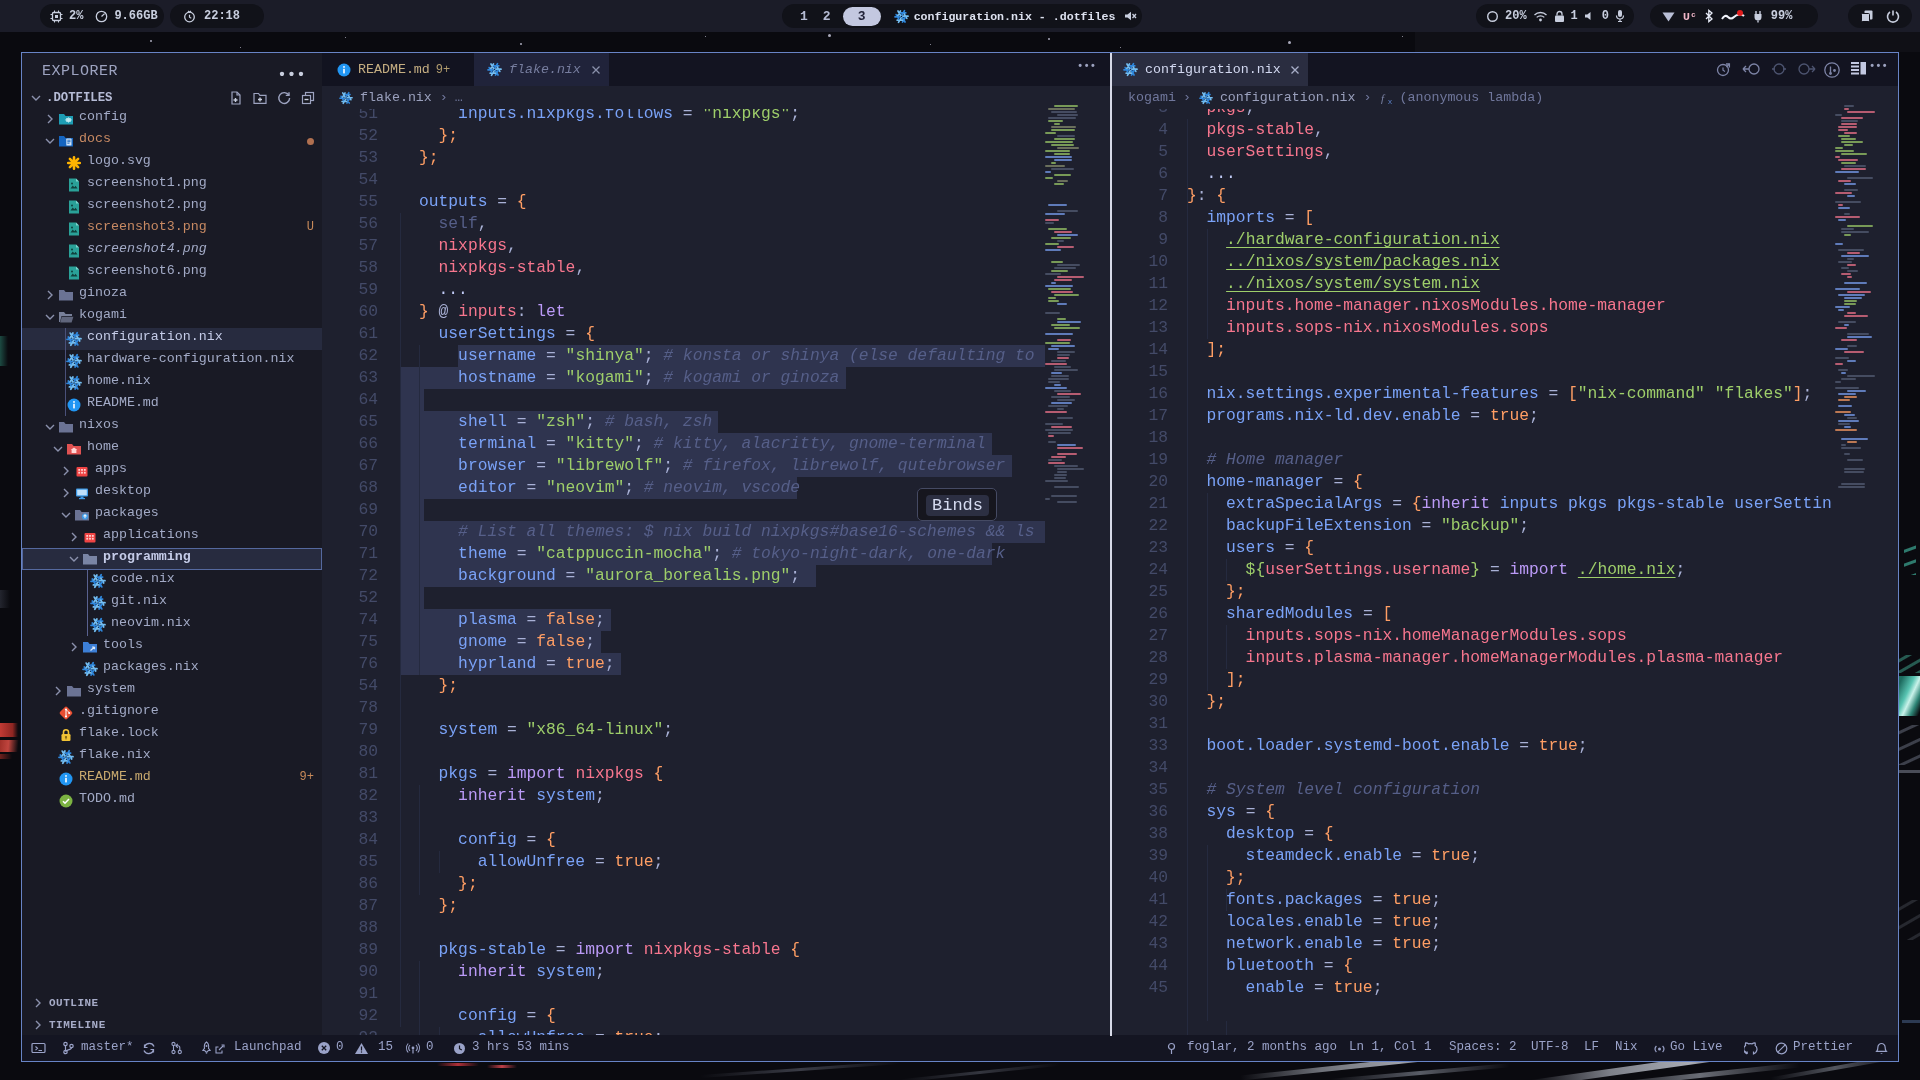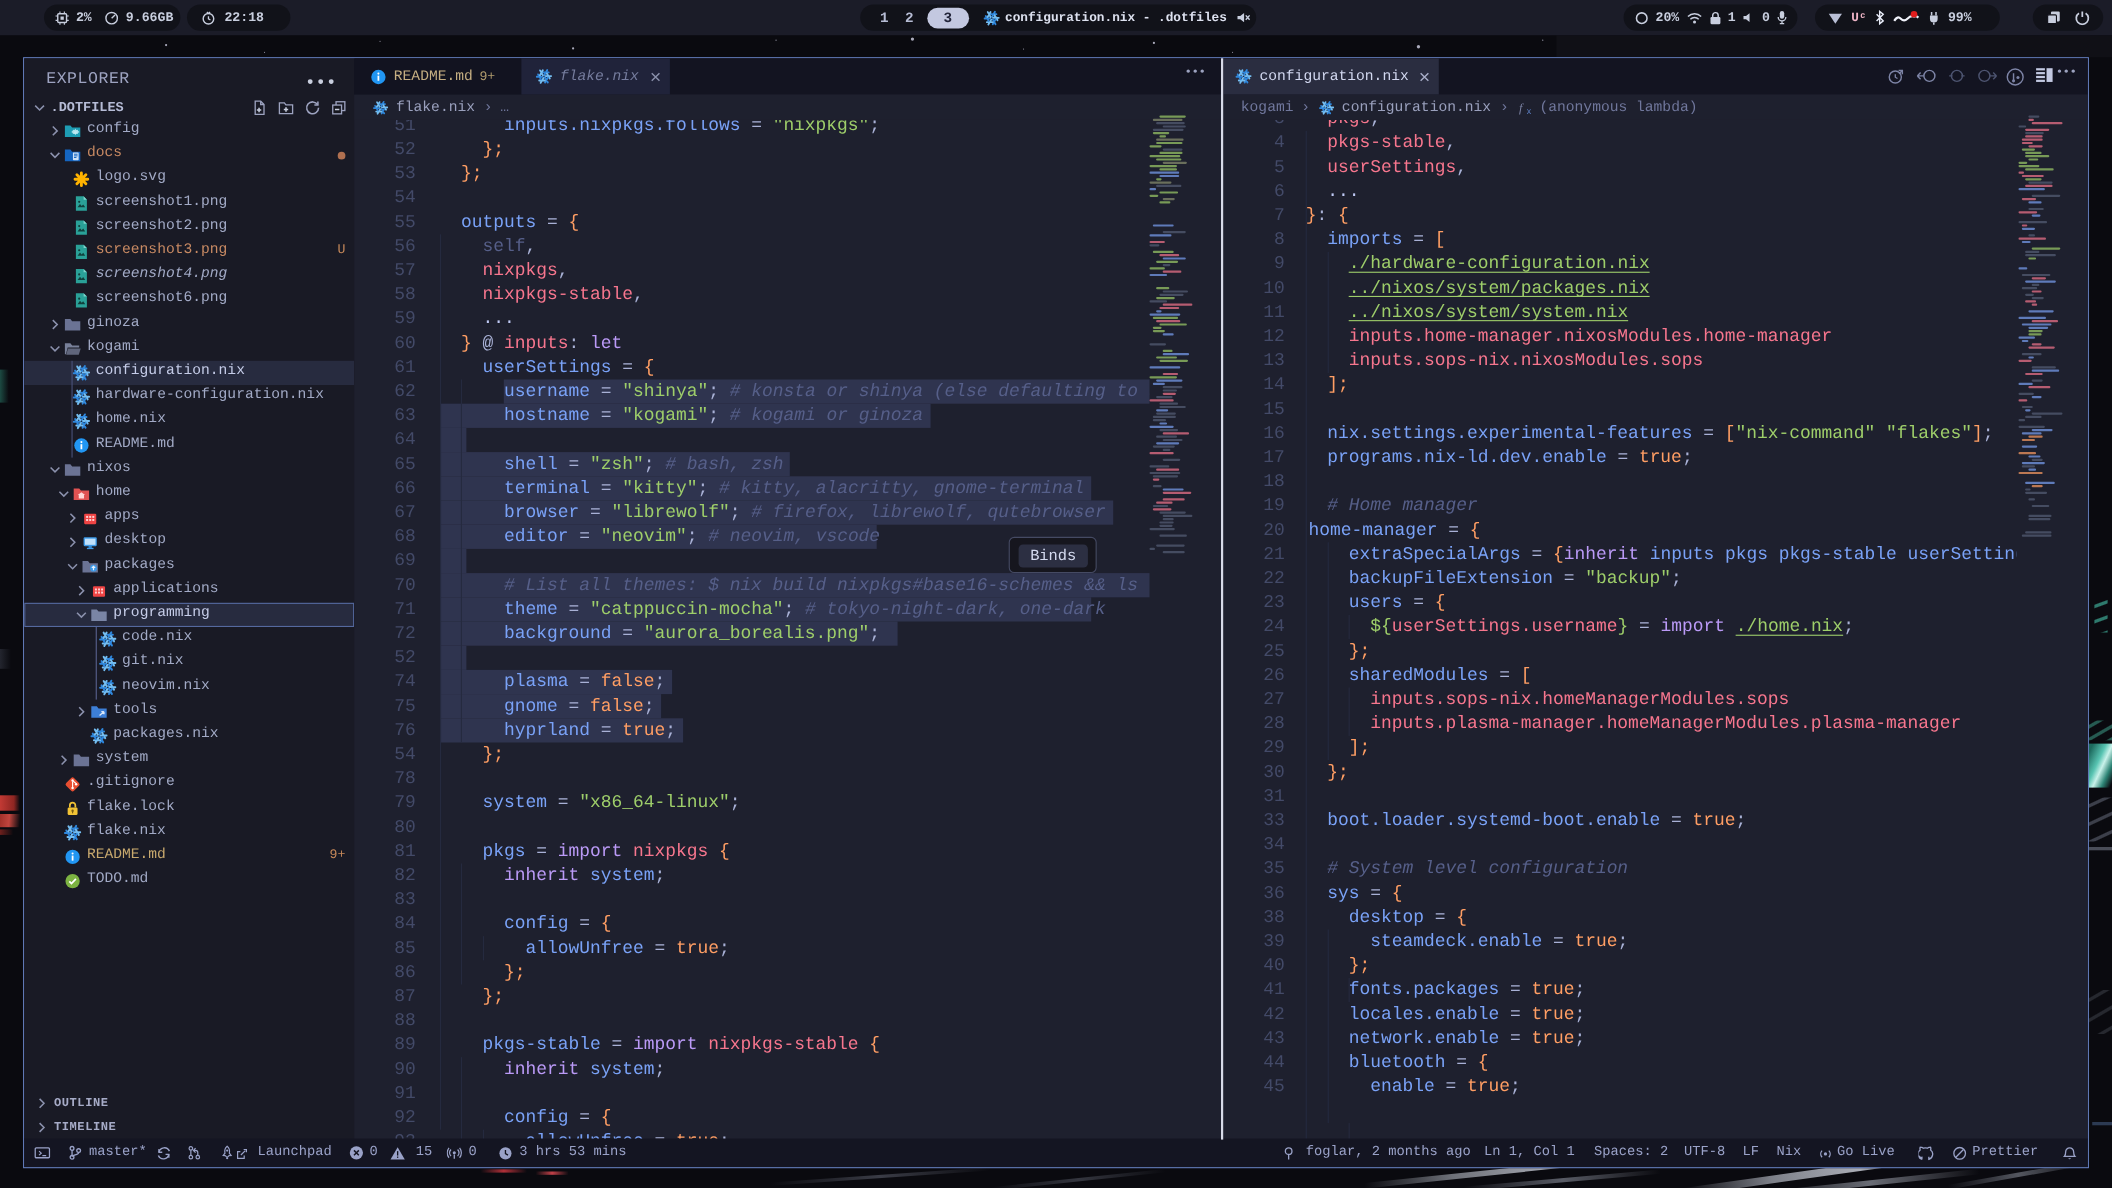--- a/index.html
+++ b/index.html
@@ -383,21 +383,21 @@
             <rect x="2.5" y="4" width="11" height="9.5" rx="1" fill="#ef4444"></rect>
             <g fill="#ffd2d2">
               <rect x="4.3" y="6" width="1.8" height="1.8"></rect>
               <rect x="7.1" y="6" width="1.8" height="1.8"></rect>
               <rect x="9.9" y="6" width="1.8" height="1.8"></rect>
               <rect x="4.3" y="8.8" width="1.8" height="1.8"></rect>
               <rect x="7.1" y="8.8" width="1.8" height="1.8"></rect>
               <rect x="9.9" y="8.8" width="1.8" height="1.8"></rect>
             </g>
           </svg></span><span style="position:absolute;left:81px;top:1px;">applications</span></div>
-      <div class="row rowfoc" style="top:495px;"><span style="position:absolute;left:44px;top:3px"><svg width="16" height="16" viewBox="0 0 16 16">
+      <div class="row rowfoc" style="top:495px;font-weight:bold;"><span style="position:absolute;left:44px;top:3px"><svg width="16" height="16" viewBox="0 0 16 16">
             <path d="M4 6 l4 4 4 -4" stroke="#8b91ad" stroke-width="1.4" fill="none"></path>
           </svg></span><span style="position:absolute;left:60px;top:3px"><svg width="16" height="16" viewBox="0 0 16 16">
             <path d="M1 3 h5 l1.6 2 H15 v8.5 H1 Z" fill="#7a85a5"></path>
           </svg></span><span style="position:absolute;left:81px;top:1px;color:#c5cce8">programming</span></div>
       <div class="row" style="top:517px;"><span style="position:absolute;left:68px;top:3px"><svg width="16" height="16" viewBox="0 0 16 16">
             <g transform="rotate(0 8 8)">
               <path d="M8.4 6.6 L11.2 1.8 M7 4.1 L12.6 4.1" stroke="#2f87dc" stroke-width="1.8" stroke-linecap="round" fill="none"></path>
             </g>
             <g transform="rotate(60 8 8)">
               <path d="M8.4 6.6 L11.2 1.8 M7 4.1 L12.6 4.1" stroke="#74bdf0" stroke-width="1.8" stroke-linecap="round" fill="none"></path>
@@ -899,21 +899,21 @@
           <div class="ln"><span class="num">10</span><span class="ct" style="left:75px"><span class="w">    </span><span class="gu">../nixos/system/packages.nix</span></span></div>
           <div class="ln"><span class="num">11</span><span class="ct" style="left:75px"><span class="w">    </span><span class="gu">../nixos/system/system.nix</span></span></div>
           <div class="ln"><span class="num">12</span><span class="ct" style="left:75px"><span class="r">    inputs.home-manager.nixosModules.home-manager</span></span></div>
           <div class="ln"><span class="num">13</span><span class="ct" style="left:75px"><span class="r">    inputs.sops-nix.nixosModules.sops</span></span></div>
           <div class="ln"><span class="num">14</span><span class="ct" style="left:75px"><span class="o">  ];</span></span></div>
           <div class="ln"><span class="num">15</span></div>
           <div class="ln"><span class="num">16</span><span class="ct" style="left:75px"><span class="b">  nix.settings.experimental-features</span><span class="e"> = </span><span class="o">[</span><span class="g">"nix-command"</span><span class="e"> </span><span class="g">"flakes"</span><span class="o">]</span><span class="e">;</span></span></div>
           <div class="ln"><span class="num">17</span><span class="ct" style="left:75px"><span class="b">  programs.nix-ld.dev.enable</span><span class="e"> = </span><span class="o">true</span><span class="e">;</span></span></div>
           <div class="ln"><span class="num">18</span></div>
           <div class="ln"><span class="num">19</span><span class="ct" style="left:75px"><span class="c">  # Home manager</span></span></div>
-          <div class="ln"><span class="num">20</span><span class="ct" style="left:58px"><span class="b">  home-manager</span><span class="e"> = </span><span class="o">{</span></span></div>
+          <div class="ln"><span class="num">20</span><span class="ct" style="left:75px"><span class="b">  home-manager</span><span class="e"> = </span><span class="o">{</span></span></div>
           <div class="ln"><span class="num">21</span><span class="ct" style="left:75px"><span class="b">    extraSpecialArgs</span><span class="e"> = </span><span class="o">{</span><span class="p">inherit</span><span class="b"> inputs pkgs pkgs-stable userSettings</span></span></div>
           <div class="ln"><span class="num">22</span><span class="ct" style="left:75px"><span class="b">    backupFileExtension</span><span class="e"> = </span><span class="g">"backup"</span><span class="e">;</span></span></div>
           <div class="ln"><span class="num">23</span><span class="ct" style="left:75px"><span class="b">    users</span><span class="e"> = </span><span class="o">{</span></span></div>
           <div class="ln"><span class="num">24</span><span class="ct" style="left:75px"><span class="g">      ${</span><span class="r">userSettings.username</span><span class="g">}</span><span class="e"> = </span><span class="p">import</span><span class="e"> </span><span class="gu">./home.nix</span><span class="e">;</span></span></div>
           <div class="ln"><span class="num">25</span><span class="ct" style="left:75px"><span class="o">    };</span></span></div>
           <div class="ln"><span class="num">26</span><span class="ct" style="left:75px"><span class="b">    sharedModules</span><span class="e"> = </span><span class="o">[</span></span></div>
           <div class="ln"><span class="num">27</span><span class="ct" style="left:75px"><span class="r">      inputs.sops-nix.homeManagerModules.sops</span></span></div>
           <div class="ln"><span class="num">28</span><span class="ct" style="left:75px"><span class="r">      inputs.plasma-manager.homeManagerModules.plasma-manager</span></span></div>
           <div class="ln"><span class="num">29</span><span class="ct" style="left:75px"><span class="o">    ];</span></span></div>
           <div class="ln"><span class="num">30</span><span class="ct" style="left:75px"><span class="o">  };</span></span></div>
@@ -1040,21 +1040,21 @@
           <div class="mm" style="left:9px;top:348px;width:6px;height:2px;background:#565f78;opacity:.7"></div>
           <div class="mm" style="left:12px;top:354px;width:16px;height:2px;background:#565f78;opacity:.7"></div>
           <div class="mm" style="left:9px;top:363px;width:21px;height:2px;background:#565f78;opacity:.7"></div>
           <div class="mm" style="left:9px;top:366px;width:20px;height:2px;background:#565f78;opacity:.7"></div>
           <div class="mm" style="left:6px;top:378px;width:24px;height:2px;background:#565f78;opacity:.7"></div>
           <div class="mm" style="left:3px;top:381px;width:27px;height:2px;background:#565f78;opacity:.7"></div>
         </div>
       </div>
     </div>
     <div class="abs" style="left:895px;top:435px;width:80px;height:33px;background:#16161e;border:1px solid #454a63;border-radius:5px;z-index:50">
-      <div class="abs" style="left:8px;top:6px;width:63px;height:21px;background:#2c2f42;border-radius:4px;display:flex;align-items:center;justify-content:center;color:#d5dbf0;font-size:14px">Binds</div>
+      <div class="abs" style="left:8px;top:6px;width:63px;height:21px;background:#2c2f42;border-radius:4px;display:flex;align-items:center;justify-content:center;color:#d5dbf0;font-size:17px">Binds</div>
     </div>
     <div id="statusbar"><span style="position:absolute;left:9px;top:7px;display:flex"><svg width="15" height="13" viewBox="0 0 15 13">
           <rect x="1" y="1.5" width="13" height="9" rx="1" fill="none" stroke="#9aa2c8" stroke-width="1.2"></rect>
           <path d="M4.5 4.5 l2 1.8 -2 1.8 M7.5 8.5 h3.5" stroke="#9aa2c8" stroke-width="1.1" fill="none"></path>
         </svg></span><span style="position:absolute;left:40px;top:6px;display:flex"><svg width="13" height="14" viewBox="0 0 13 14">
           <circle cx="3.5" cy="3" r="1.7" fill="none" stroke="#9aa2c8" stroke-width="1.2"></circle>
           <circle cx="3.5" cy="11" r="1.7" fill="none" stroke="#9aa2c8" stroke-width="1.2"></circle>
           <circle cx="9.5" cy="5" r="1.7" fill="none" stroke="#9aa2c8" stroke-width="1.2"></circle>
           <path d="M3.5 4.7 v4.6 M9.5 6.7 c0 2.5-6 1.8-6 4" fill="none" stroke="#9aa2c8" stroke-width="1.2"></path>
         </svg></span><span style="position:absolute;left:59px;top:5px">master*</span><span style="position:absolute;left:120px;top:7px;display:flex"><svg width="14" height="13" viewBox="0 0 14 13">

